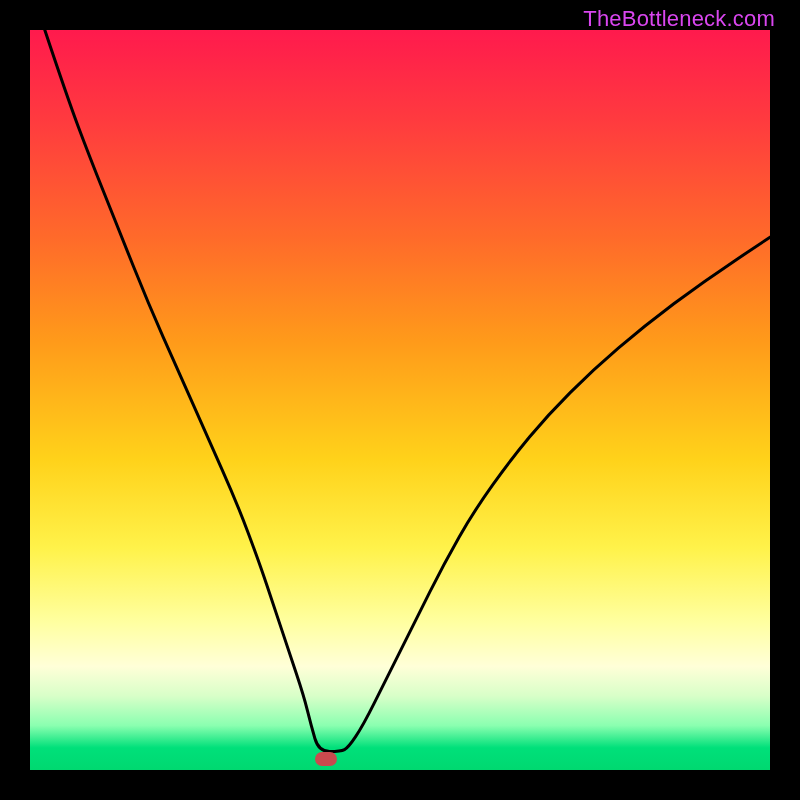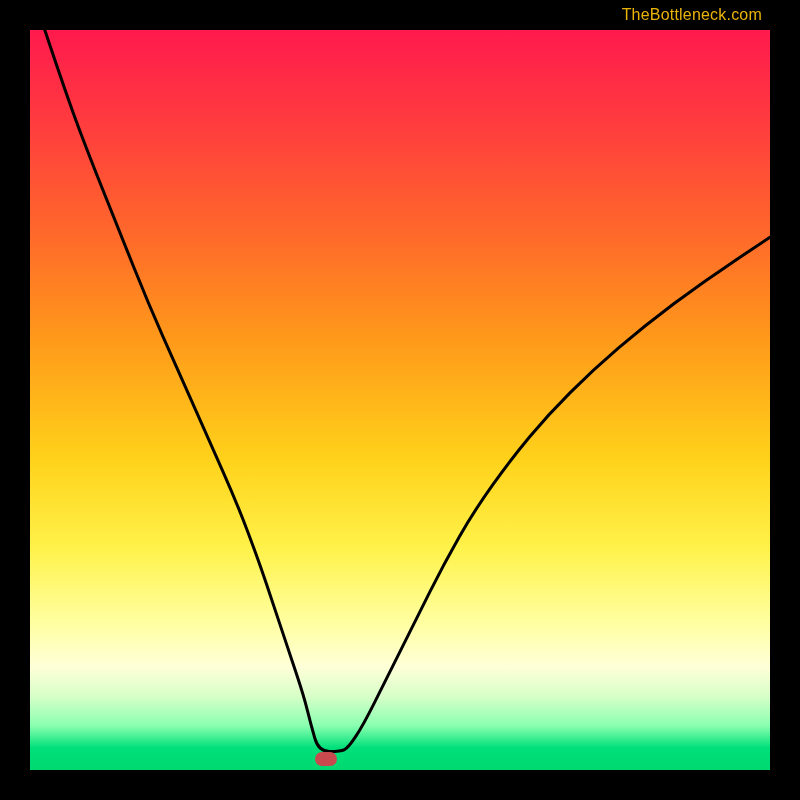--- a/index.html
+++ b/index.html
@@ -37,23 +37,23 @@
       #ffffd8 86%,
       #d8ffc8 90%,
       #8affb0 94%,
       #00e07a 97%,
       #00d870 100%
     );
   }
   .watermark {
     position: absolute;
     top: 6px;
-    right: 38px;
-    color: #eab308;
-    font-size: 16px;
+    right: 25px;
+    color: #d946ef;
+    font-size: 22px;
     font-weight: 500;
     letter-spacing: 0.2px;
     user-select: none;
   }
   svg.curve {
     position: absolute;
     left: 0;
     top: 0;
     width: 740px;
     height: 740px;

